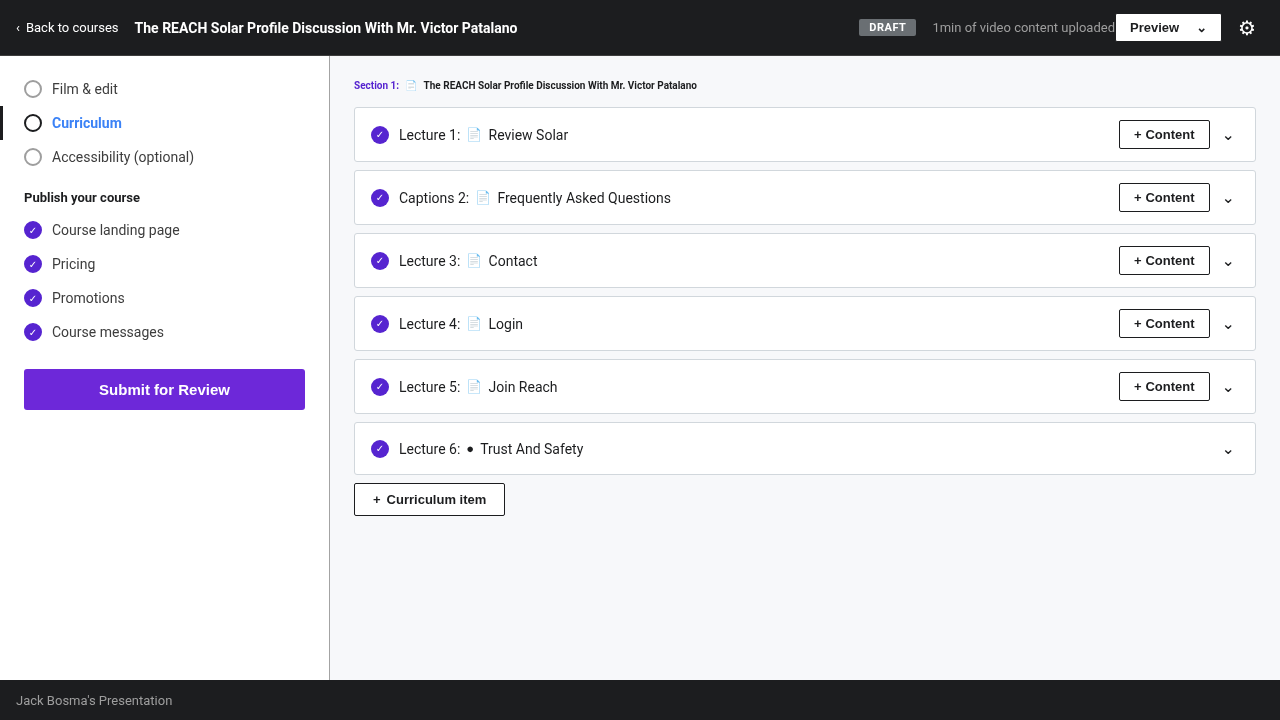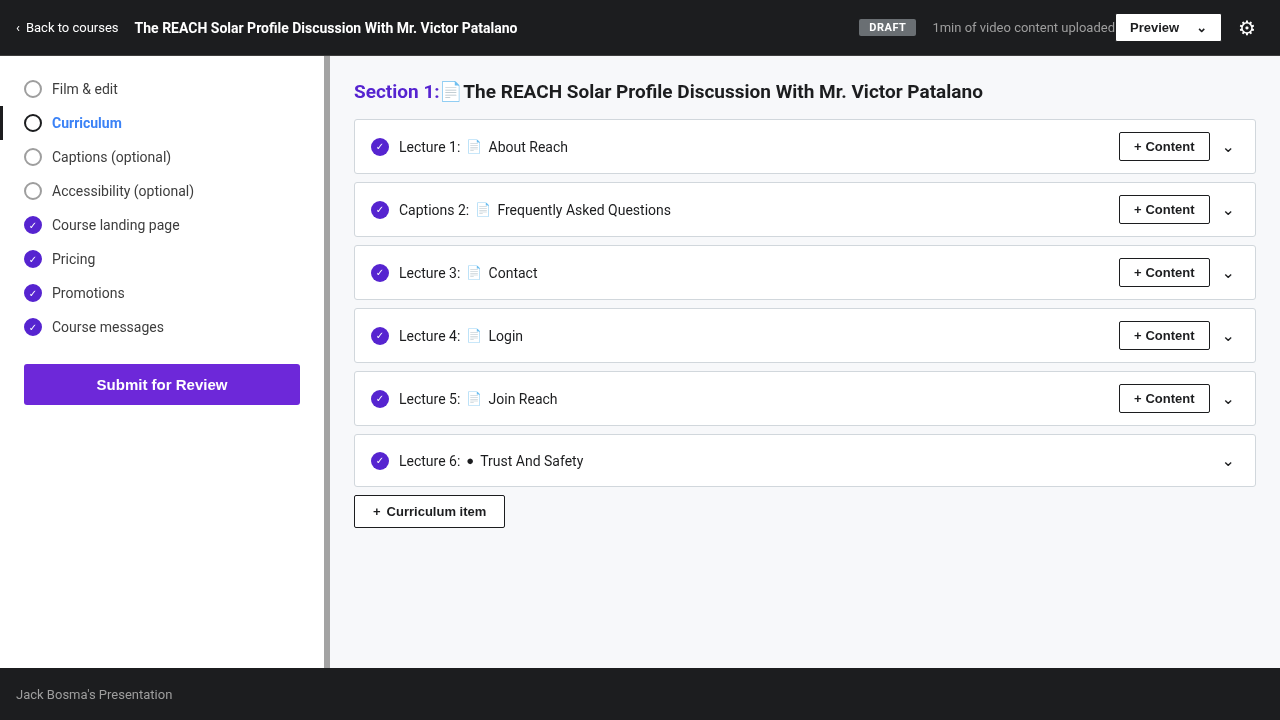--- a/index.html
+++ b/index.html
@@ -81,21 +81,21 @@
       display: flex;
       margin-top: 56px;
       height: calc(100vh - 56px);
     }
 
     
     .sidebar {
       width: 330px;
       min-width: 330px;
       background: #fff;
-      border-right: 6px solid #a3a3a3;
+      border-right: 1px solid #a3a3a3;
       overflow-y: auto;
       padding: 16px 0 24px 0;
     }
 
     .sidebar-section-label {
       font-size: 13px;
       font-weight: 700;
       color: #1c1d1f;
       padding: 16px 24px 8px 24px;
       text-transform: none;
@@ -161,27 +161,27 @@
 
     
     .main {
       flex: 1;
       background: #f7f8fa;
       overflow-y: auto;
       padding: 24px;
     }
 
     .section-header {
-      font-size: 19px;
+      font-size: 10px;
       font-weight: 700;
       color: #1c1d1f;
       margin-bottom: 16px;
       display: flex;
       align-items: center;
-      gap: 0;
+      gap: 6px;
     }
     .section-label {
       color: #5624d0;
     }
 
     .lecture-card {
       background: #fff;
       border: 1px solid #d1d7dc;
       border-radius: 3px;
       margin-bottom: 8px;
@@ -258,21 +258,21 @@
       align-items: center;
       gap: 6px;
       margin-top: 8px;
     }
 
     
     .bottombar {
       position: fixed;
       bottom: 0; left: 0; right: 0;
       background: #1c1d1f;
-      height: 52px;
+      height: 40px;
       display: flex;
       align-items: center;
       padding: 0 16px;
     }
     .bottombar-text {
       color: #9e9e9e;
       font-size: 13px;
     }
 
     
@@ -311,31 +311,28 @@
     <div class="sidebar-item">
       <div class="circle-icon"></div>
       <span class="sidebar-item-label">Film &amp; edit</span>
     </div>
 
     <div class="sidebar-item active">
       <div class="circle-icon active-circle"></div>
       <span class="sidebar-item-label">Curriculum</span>
     </div>
 
-    <div class="sidebar-item">
-      <div class="circle-icon"></div>
-      <span class="sidebar-item-label">Captions (optional)</span>
-    </div>
 
     <div class="sidebar-item">
       <div class="circle-icon"></div>
       <span class="sidebar-item-label">Accessibility (optional)</span>
     </div>
 
     
+    <div class="sidebar-section-label">Publish your course</div>
 
     <div class="sidebar-item">
       <div class="circle-icon checked">✓</div>
       <span class="sidebar-item-label">Course landing page</span>
     </div>
 
     <div class="sidebar-item">
       <div class="circle-icon checked">✓</div>
       <span class="sidebar-item-label">Pricing</span>
     </div>
@@ -359,21 +356,21 @@
       <span class="section-label">Section 1:</span>
       <span>📄</span>
       <span>The REACH Solar Profile Discussion With Mr. Victor Patalano</span>
     </div>
 
     <div class="lecture-card">
       <div class="lecture-check">✓</div>
       <div class="lecture-title">
         <span>Lecture 1:</span>
         <span class="doc-icon">📄</span>
-        <span class="lecture-title-text">About Reach</span>
+        <span class="lecture-title-text">Review Solar</span>
       </div>
       <div class="lecture-actions">
         <button class="add-content-btn">
           <span>+</span>
           <span>Content</span>
         </button>
         <button class="chevron-btn">⌄</button>
       </div>
     </div>
 

